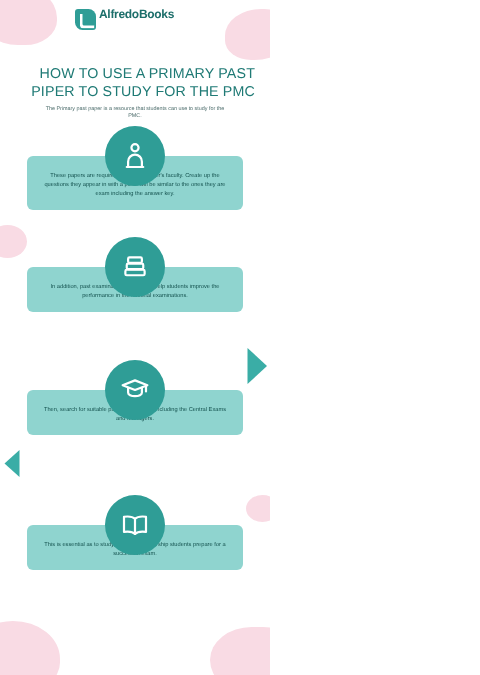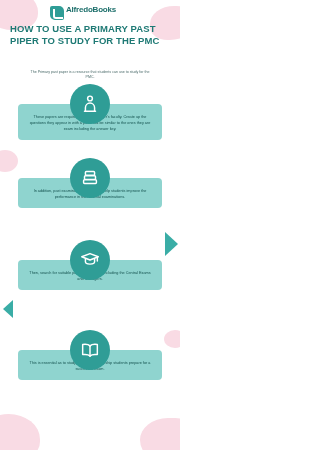--- a/index.html
+++ b/index.html
@@ -77,26 +77,26 @@
     font-size: 8px;
     font-weight: bold;
     color: #1d6f6b;
     letter-spacing: -0.2px;
     line-height: 1;
   }
 
   
   .headline {
     position: absolute;
-    left: 10px; top: 23px;
+    left: 10px; top: 44px;
     width: 160px;
-    text-align: left;
+    text-align: right;
     z-index: 3;
     font-size: 9.5px;
-    font-weight: bold;
+    font-weight: normal;
     color: #1f7a75;
     line-height: 1.25;
     letter-spacing: 0.1px;
     text-transform: uppercase;
   }
   .subhead {
     position: absolute;
     left: 26px; top: 70px;
     width: 128px;
     text-align: center;

